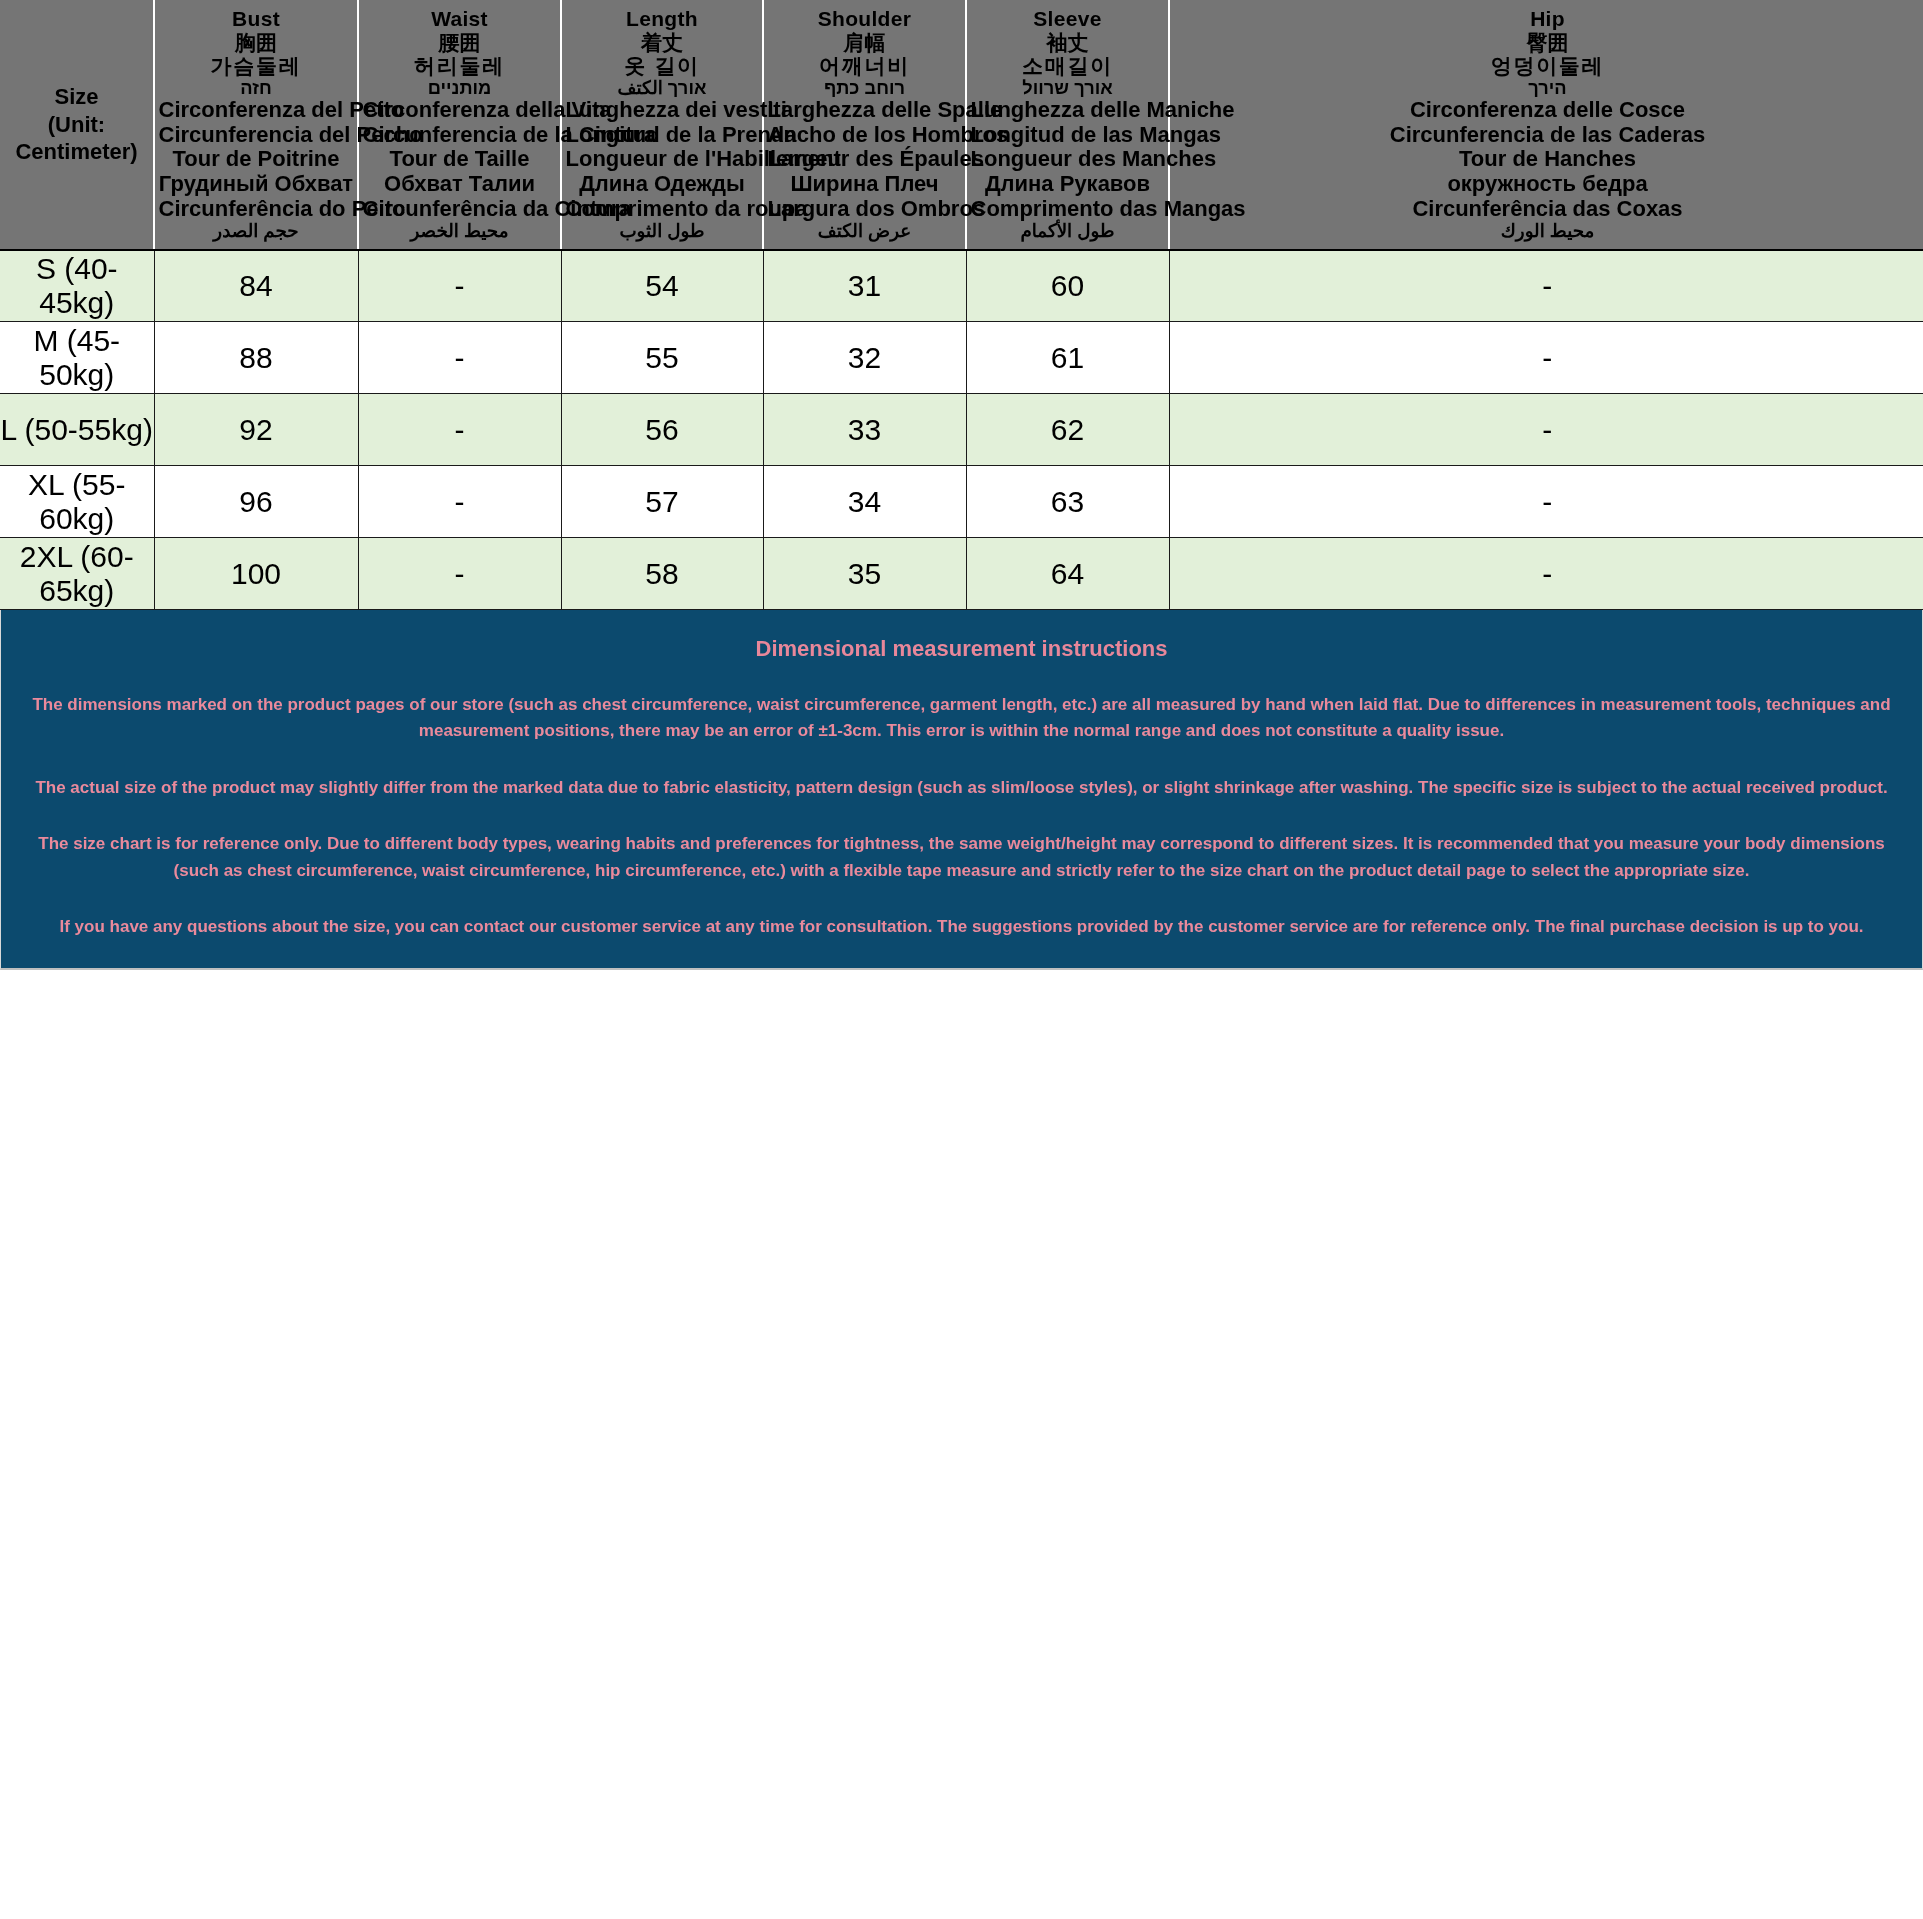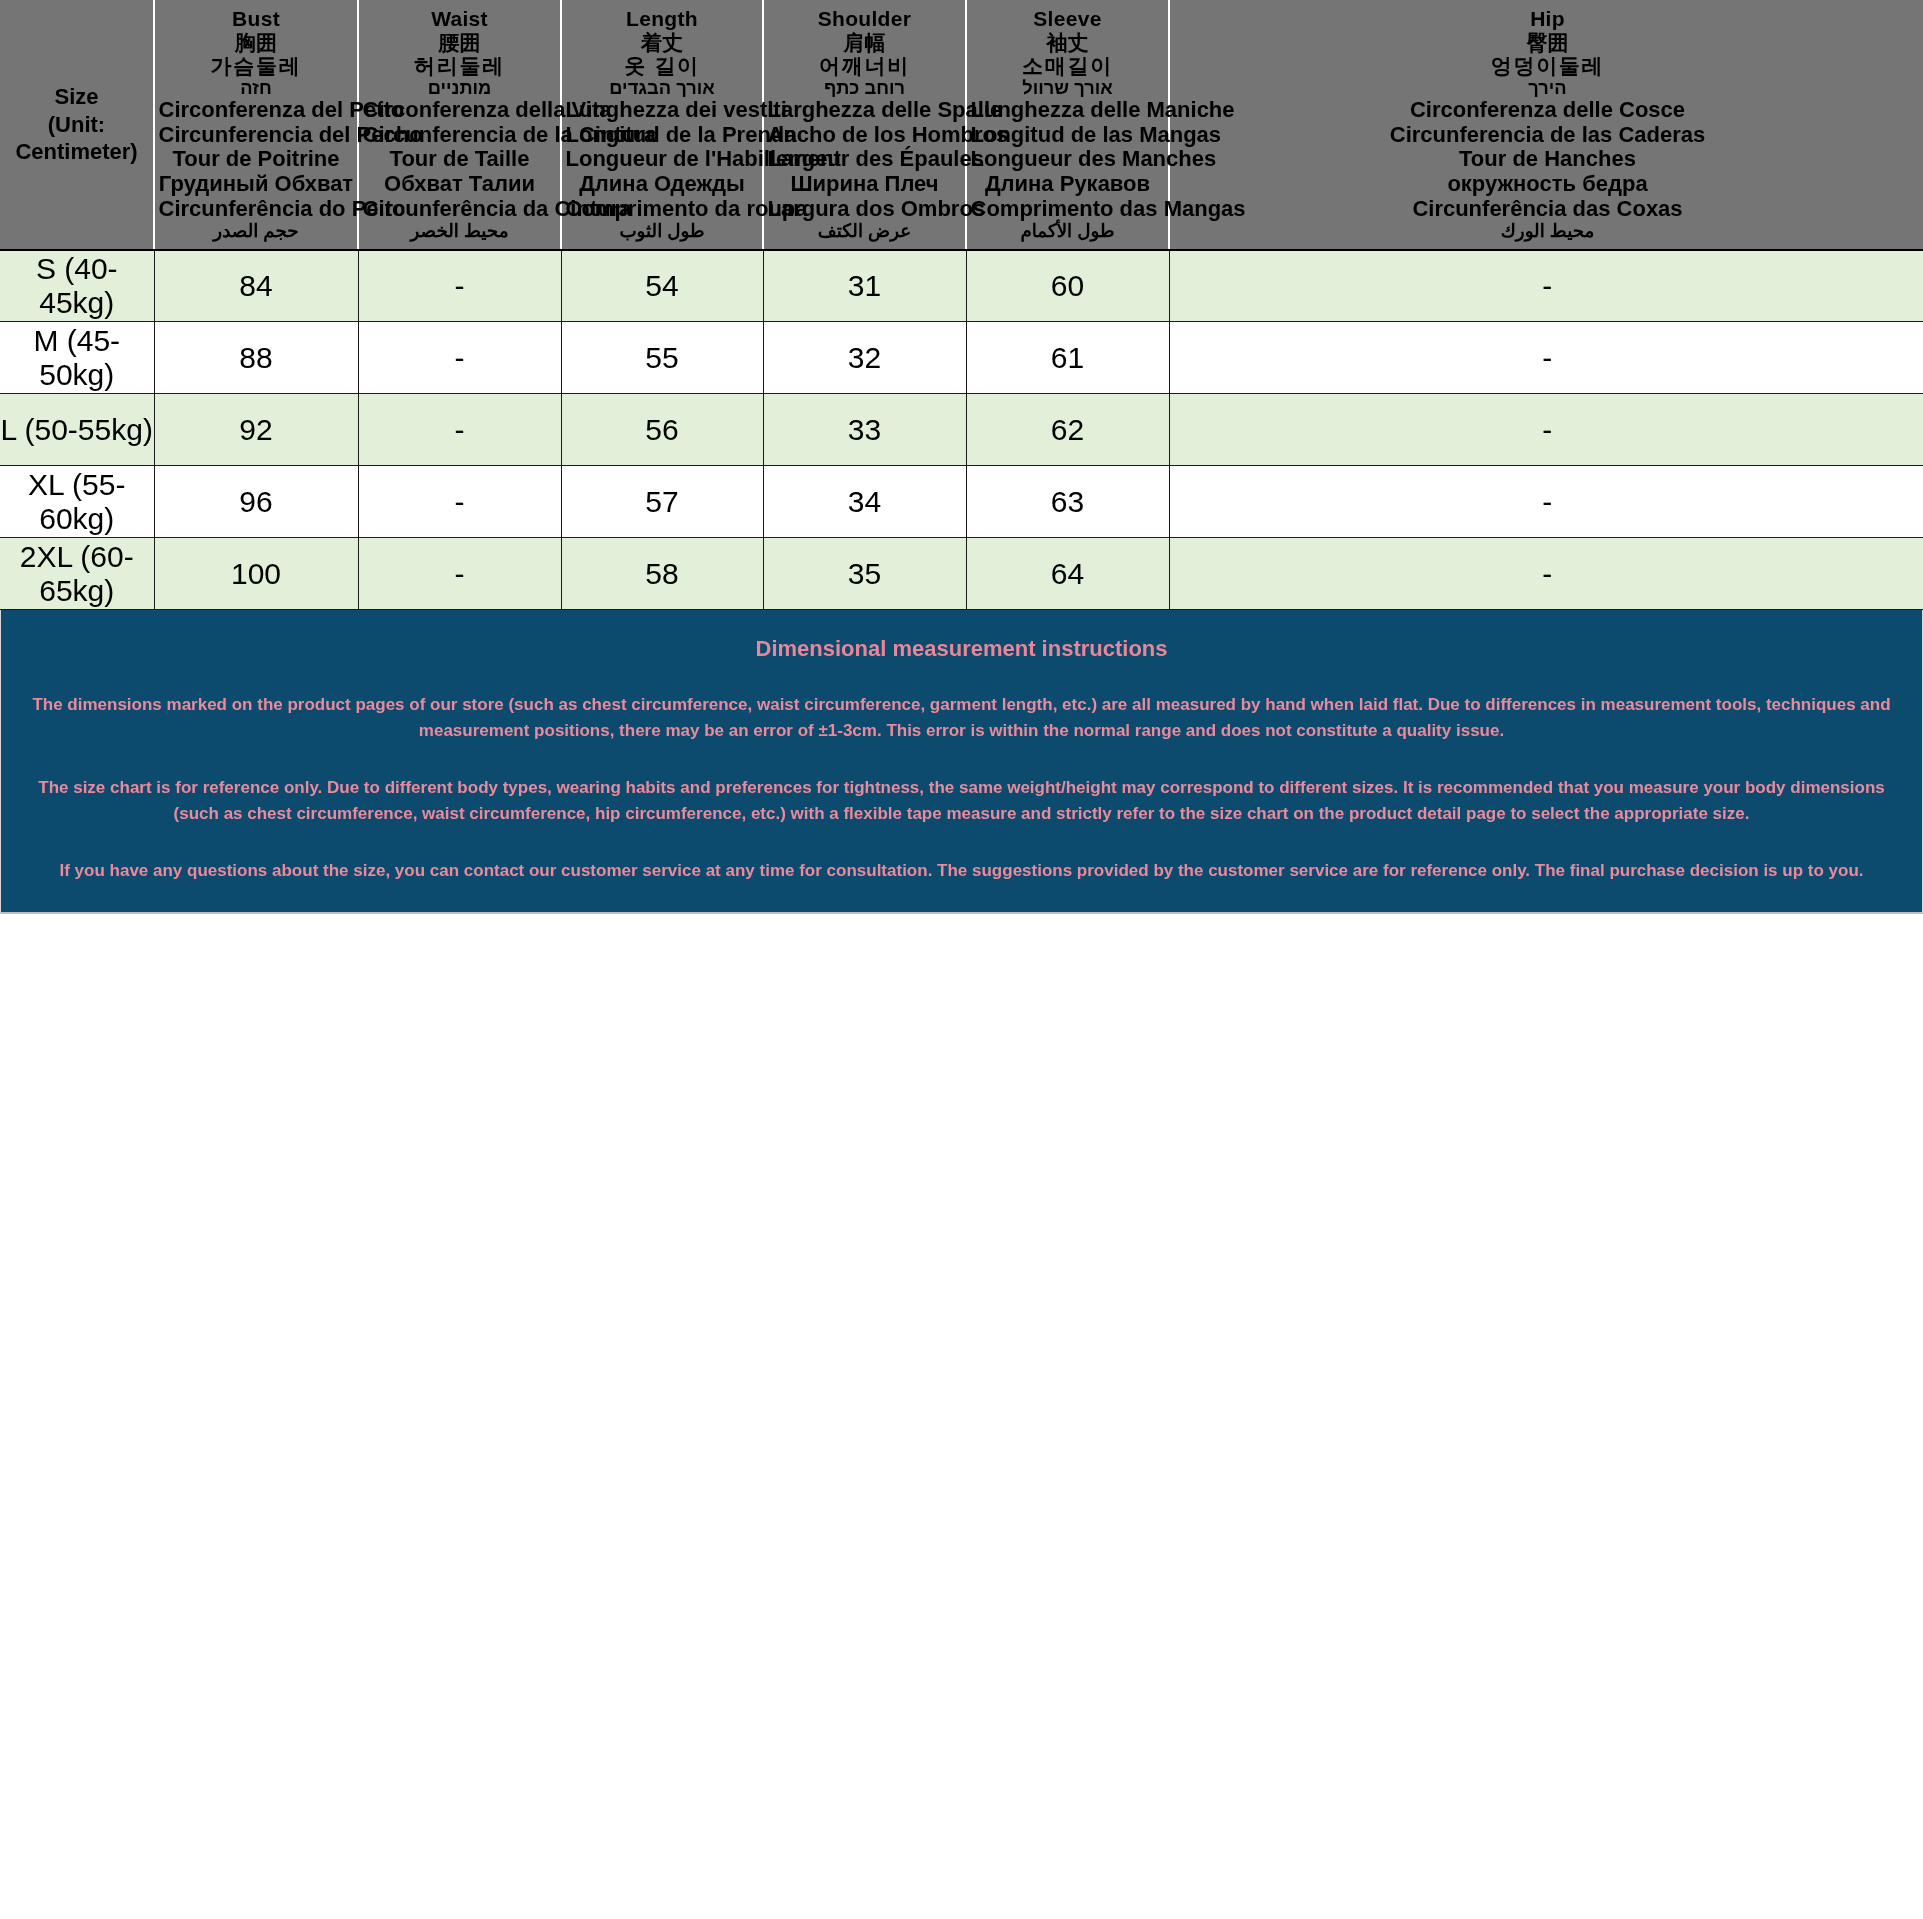--- a/index.html
+++ b/index.html
@@ -156,21 +156,21 @@
         <div class="hdr-line hdr-lat">Tour de Taille</div>
         <div class="hdr-line hdr-lat">Обхват Талии</div>
         <div class="hdr-line hdr-lat">Circunferência da Cintura</div>
         <div class="hdr-line hdr-ar">محيط الخصر</div>
       </th>
 
       <th>
         <div class="hdr-line hdr-en">Length</div>
         <div class="hdr-line hdr-cjk">着丈</div>
         <div class="hdr-line hdr-ko">옷 길이</div>
-        <div class="hdr-line hdr-he">אורך הבגדים</div>
+        <div class="hdr-line hdr-he">אורך الكتف</div>
         <div class="hdr-line hdr-lat">Lunghezza dei vestiti</div>
         <div class="hdr-line hdr-lat">Longitud de la Prenda</div>
         <div class="hdr-line hdr-lat">Longueur de l'Habillement</div>
         <div class="hdr-line hdr-lat">Длина Одежды</div>
         <div class="hdr-line hdr-lat">Comprimento da roupa</div>
         <div class="hdr-line hdr-ar">طول الثوب</div>
       </th>
 
       <th>
         <div class="hdr-line hdr-en">Shoulder</div>
@@ -257,20 +257,21 @@
       <td>35</td>
       <td>64</td>
       <td>-</td>
     </tr>
   </tbody>
 </table>
 
 <div class="notes">
   <div class="note-head">Dimensional measurement instructions</div>
   <div class="note-para">The dimensions marked on the product pages of our store (such as chest circumference, waist circumference, garment length, etc.) are all measured by hand when laid flat. Due to differences in measurement tools, techniques and measurement positions, there may be an error of ±1-3cm. This error is within the normal range and does not constitute a quality issue.</div>
+  <div class="note-para">The actual size of the product may slightly differ from the marked data due to fabric elasticity, pattern design (such as slim/loose styles), or slight shrinkage after washing. The specific size is subject to the actual received product.</div>
   <div class="note-para">The size chart is for reference only. Due to different body types, wearing habits and preferences for tightness, the same weight/height may correspond to different sizes. It is recommended that you measure your body dimensions (such as chest circumference, waist circumference, hip circumference, etc.) with a flexible tape measure and strictly refer to the size chart on the product detail page to select the appropriate size.</div>
   <div class="note-para last">If you have any questions about the size, you can contact our customer service at any time for consultation. The suggestions provided by the customer service are for reference only. The final purchase decision is up to you.</div>
 </div>
 
 <div class="wash-wrap">
 
   
   
 
   

